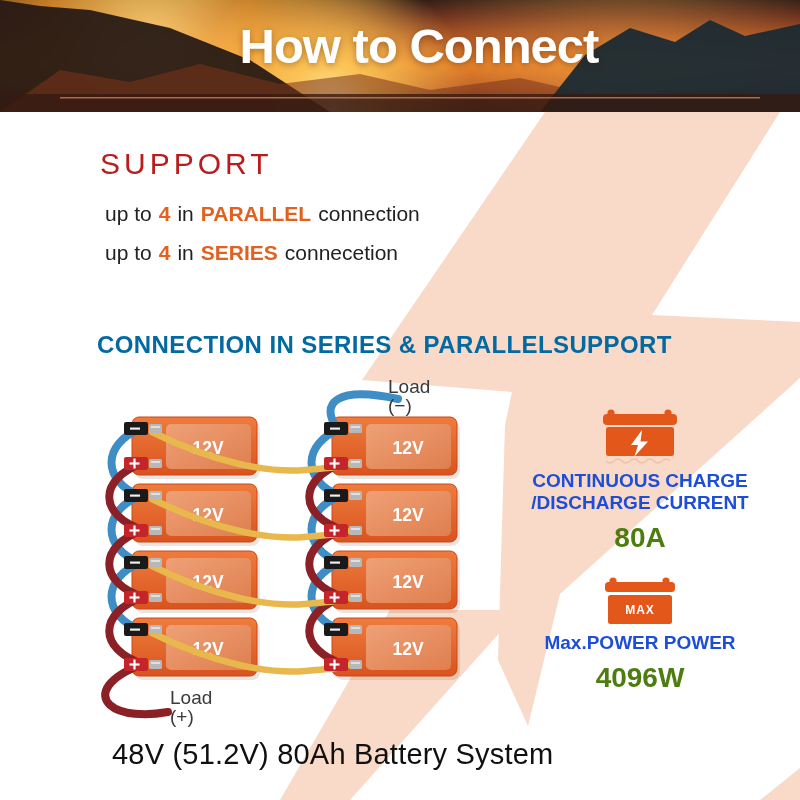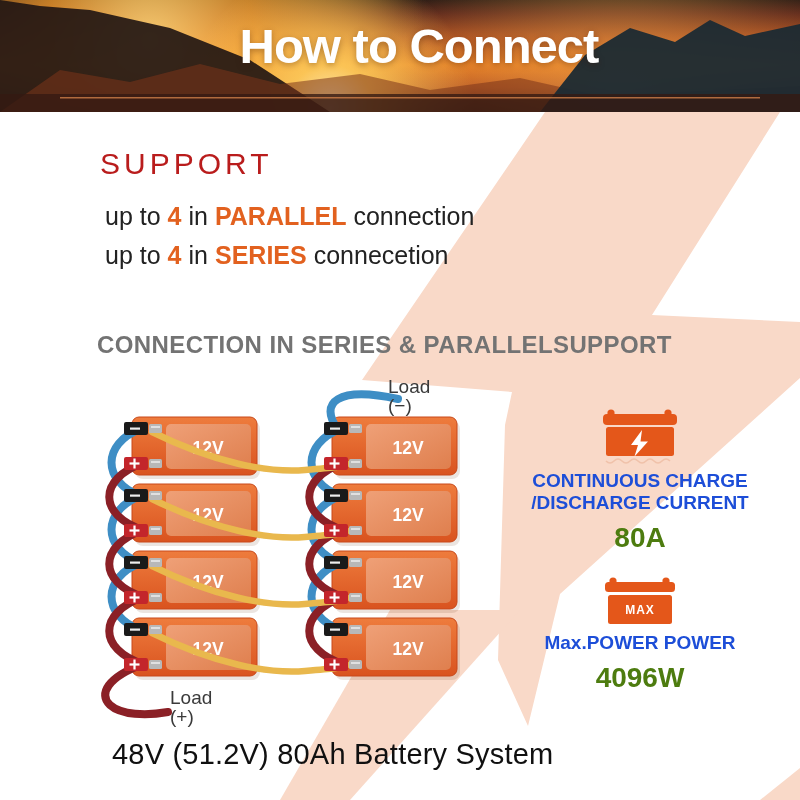--- a/index.html
+++ b/index.html
@@ -17,28 +17,28 @@
       radial-gradient(circle at 620px 100px, rgba(250,178,80,.55) 0%, rgba(250,178,80,0) 38%),
       linear-gradient(180deg,#271713 0%,#57231a 12%,#a84a1e 34%,#e0761f 58%,#b35020 78%,#5e2a1a 92%,#401e14 100%);}
   #header svg{position:absolute;left:0;top:0;}
   #header-title{position:absolute;left:0;top:18px;width:800px;text-align:center;
     color:#ffffff;font-size:49px;font-weight:700;letter-spacing:-1px;
     text-shadow:0 2px 6px rgba(60,20,0,.35);margin-left:19px;}
 
   
   #support-heading{position:absolute;left:100px;top:147px;font-size:30px;font-weight:400;
     letter-spacing:4px;color:#b91c1c;}
-  .support-line{position:absolute;left:105px;font-size:25px;color:#222;display:flex;gap:7px;align-items:center;}
+  .support-line{position:absolute;left:105px;font-size:21px;color:#222;display:flex;gap:7px;align-items:center;}
   #support-line-1{top:202px;}
   #support-line-2{top:241px;}
   .hl{color:#e2611f;font-weight:700;}
 
   
   #connection-heading{position:absolute;left:97px;top:331px;font-size:24px;font-weight:700;
-    letter-spacing:.4px;color:#737373;}
+    letter-spacing:.4px;color:#0369a1;}
 
   
   .load-label{position:absolute;width:72px;text-align:left;color:#3a3a3a;line-height:19px;font-size:19px;z-index:3;}
   #load-neg{left:388px;top:377px;}
   #load-pos{left:170px;top:688px;}
 
   
   #diagram{position:absolute;left:0;top:0;z-index:2;}
 
   

